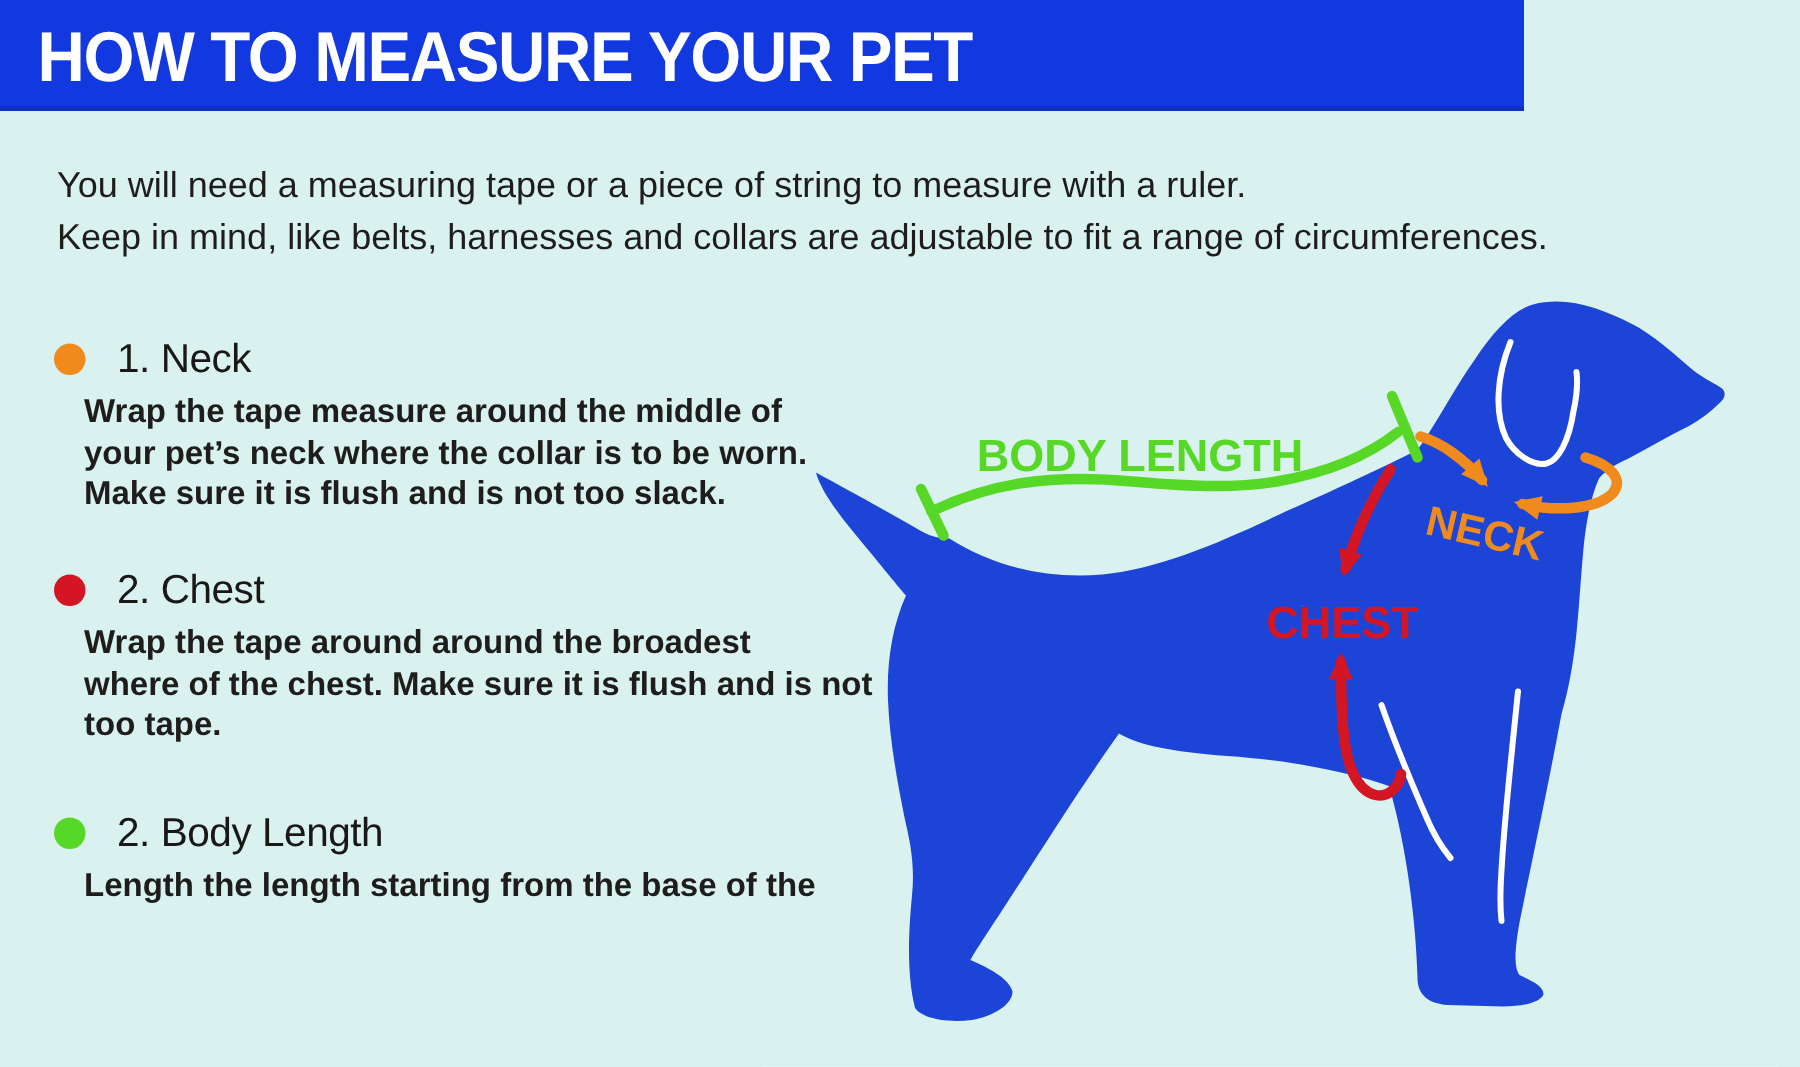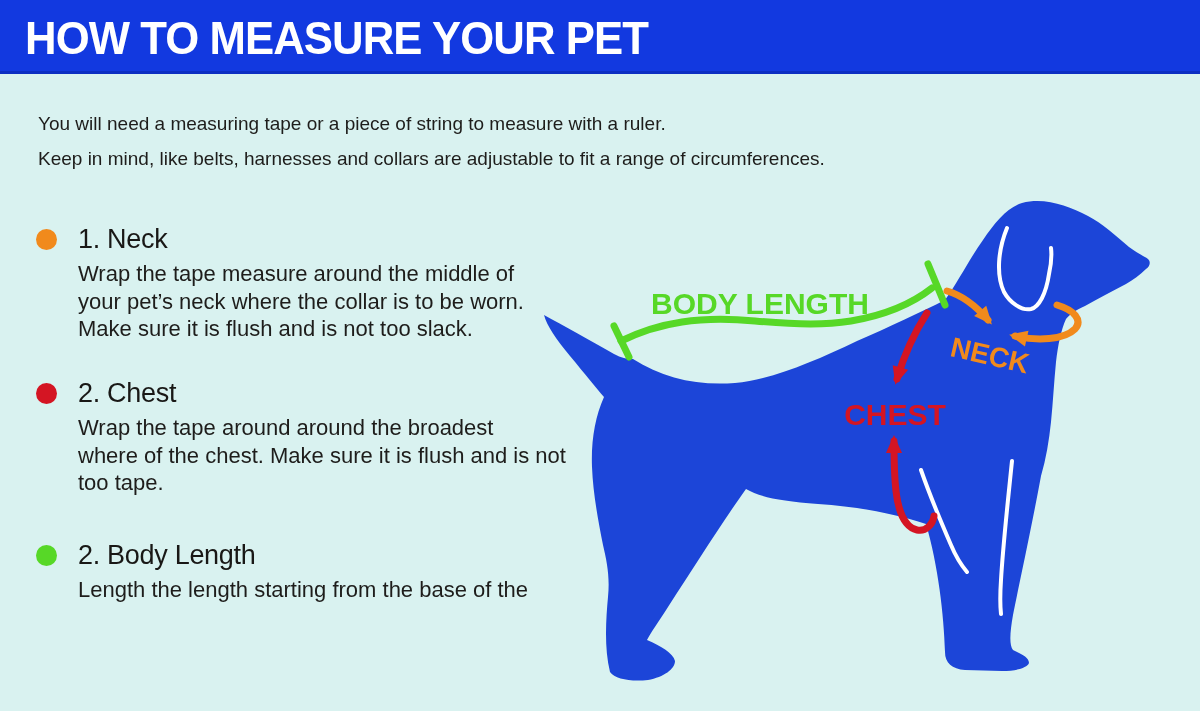--- a/index.html
+++ b/index.html
@@ -5,43 +5,43 @@
   html,body{margin:0;padding:0;}
   #page{
     position:relative;
     width:1200px;height:711px;
     background:#d9f2f0;
     overflow:hidden;
     font-family:"Liberation Sans", sans-serif;
   }
   
   #header{
-    position:absolute;top:0;left:0;width:1200px;height:71px;
+    position:absolute;top:0;left:0;width:1016px;height:71px;
     background:#1239e0;border-bottom:3px solid #0c2fc2;
   }
   #header h1{
     margin:0;position:absolute;left:25px;top:10px;
     font-size:47px;font-weight:bold;color:#ffffff;letter-spacing:-1px;
     transform:scaleX(0.93);transform-origin:left center;white-space:nowrap;
   }
   
   .intro{
     position:absolute;left:38px;top:106px;
-    font-size:19px;line-height:35px;color:#1e1d1b;white-space:nowrap;
+    font-size:24px;line-height:35px;color:#1e1d1b;white-space:nowrap;
   }
   
   .step{position:absolute;left:36px;}
   #step-1{top:224px;} #step-2{top:378px;} #step-3{top:540px;}
   .step-header{display:flex;align-items:center;gap:21px;}
   .dot{width:21px;height:21px;border-radius:50%;flex:0 0 auto;}
   .dot-orange{background:#f18a1c;}
   .dot-red{background:#d41523;}
   .dot-green{background:#57d827;}
   .step-title{font-size:27px;font-weight:normal;color:#191816;letter-spacing:-0.3px;white-space:nowrap;}
-  .step-body{margin:5px 0 0 42px;font-size:22px;line-height:27.5px;color:#1e1d1b;}
+  .step-body{margin:5px 0 0 20px;font-size:22px;line-height:27.5px;color:#1e1d1b;font-weight:bold;}
   .step-body div{white-space:nowrap;}
   
   #diagram-svg{position:absolute;top:0;left:0;pointer-events:none;}
   .annot-label{font-family:"Liberation Sans", sans-serif;font-weight:bold;}
 </style>
 </head>
 <body>
 
 <div id="page">
 

